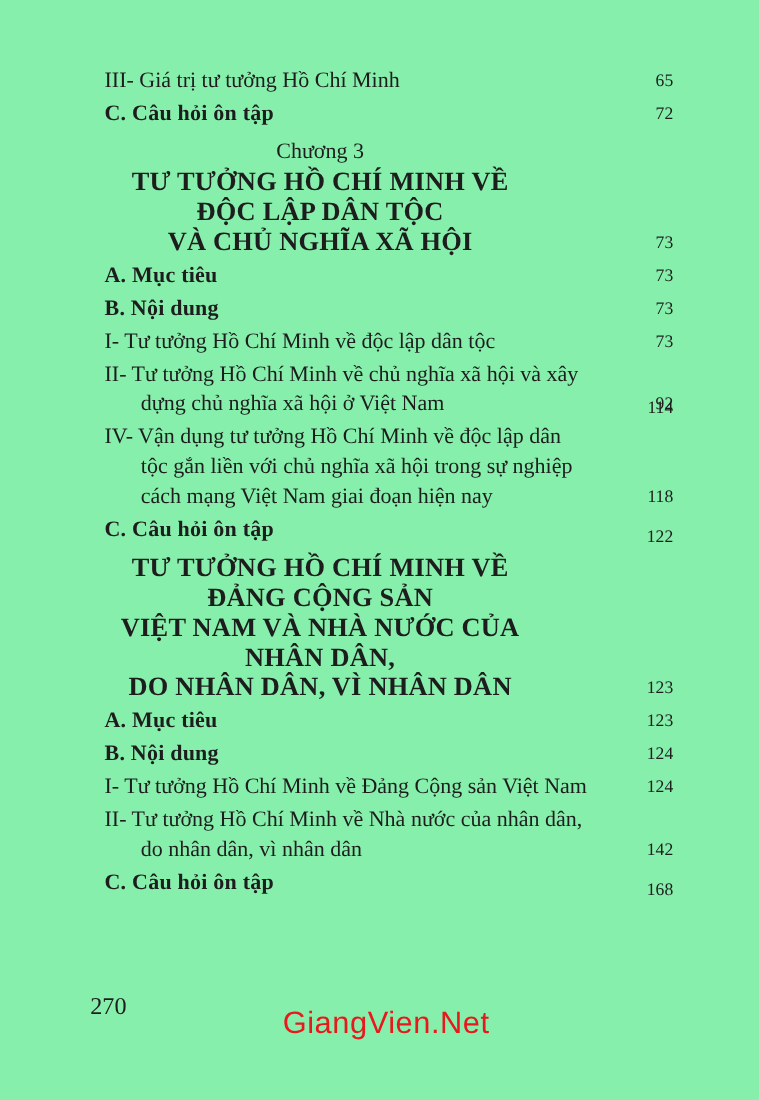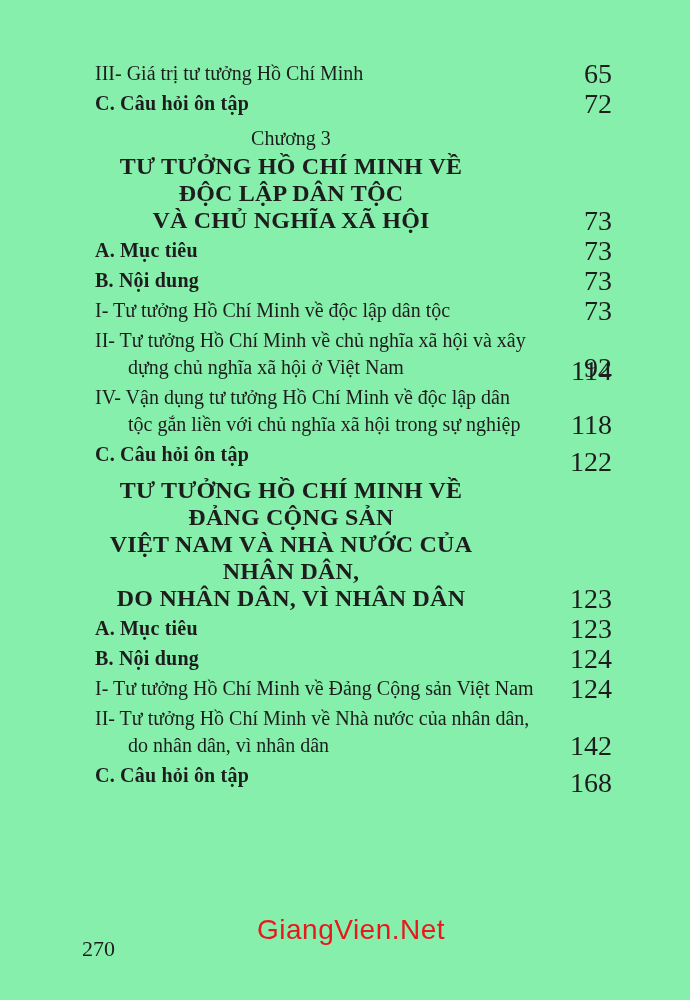--- a/index.html
+++ b/index.html
@@ -12,30 +12,30 @@
   .toc { position:absolute; left:95px; top:60px; width:517px; }
   .row {
     position:relative; padding-right:58px;
     font-size:20px; line-height:27px; margin-bottom:3px;
   }
   .row .lines { min-height:27px; }
   .row.bold .lines { font-weight:bold; letter-spacing:0.2px; }
   .cont { padding-left:33px; }
   .pagenum {
     position:absolute; right:0; bottom:0;
-    font-size:28px; line-height:27px; font-weight:normal;
+    font-size:16px; line-height:27px; font-weight:normal;
   }
   .pagenum.low { bottom:-7px;margin-left:18px; }
   .chapter-head { position:relative; padding-right:58px; margin-top:9px; margin-bottom:3px; }
   .kicker {
     width:392px; text-align:center; 
     font-size:20px; line-height:25px; margin-bottom:2px;
   }
   .titles { width:392px; text-align:center; font-weight:bold; font-size:24px; line-height:27px; letter-spacing:0.2px; }
-  .folio { position:absolute; left:82px; top:936px; font-size:22px; }
+  .folio { position:absolute; left:82px; top:902px; font-size:22px; }
   .watermark {
     position:absolute; left:257px; top:914px;
     font-family:"Liberation Sans","DejaVu Sans",sans-serif;
     font-size:28px; color:#e8191d; letter-spacing:0.5px;
   }
 </style>
 </head>
 <body>
 
 <div class="page">
@@ -88,20 +88,21 @@
       </div>
       <div class="pagenum">92</div>
     </div>
     <div class="row">
       <div class="pagenum">114</div>
     </div>
     <div class="row">
       <div class="lines">
         <div>IV- Vận dụng tư tưởng Hồ Chí Minh về độc lập dân</div>
         <div class="cont">tộc gắn liền với chủ nghĩa xã hội trong sự nghiệp</div>
+        <div class="cont">cách mạng Việt Nam giai đoạn hiện nay</div>
       </div>
       <div class="pagenum">118</div>
     </div>
     <div class="row bold">
       <div class="lines">
         <div>C. Câu hỏi ôn tập</div>
       </div>
       <div class="pagenum low">122</div>
     </div>
 

